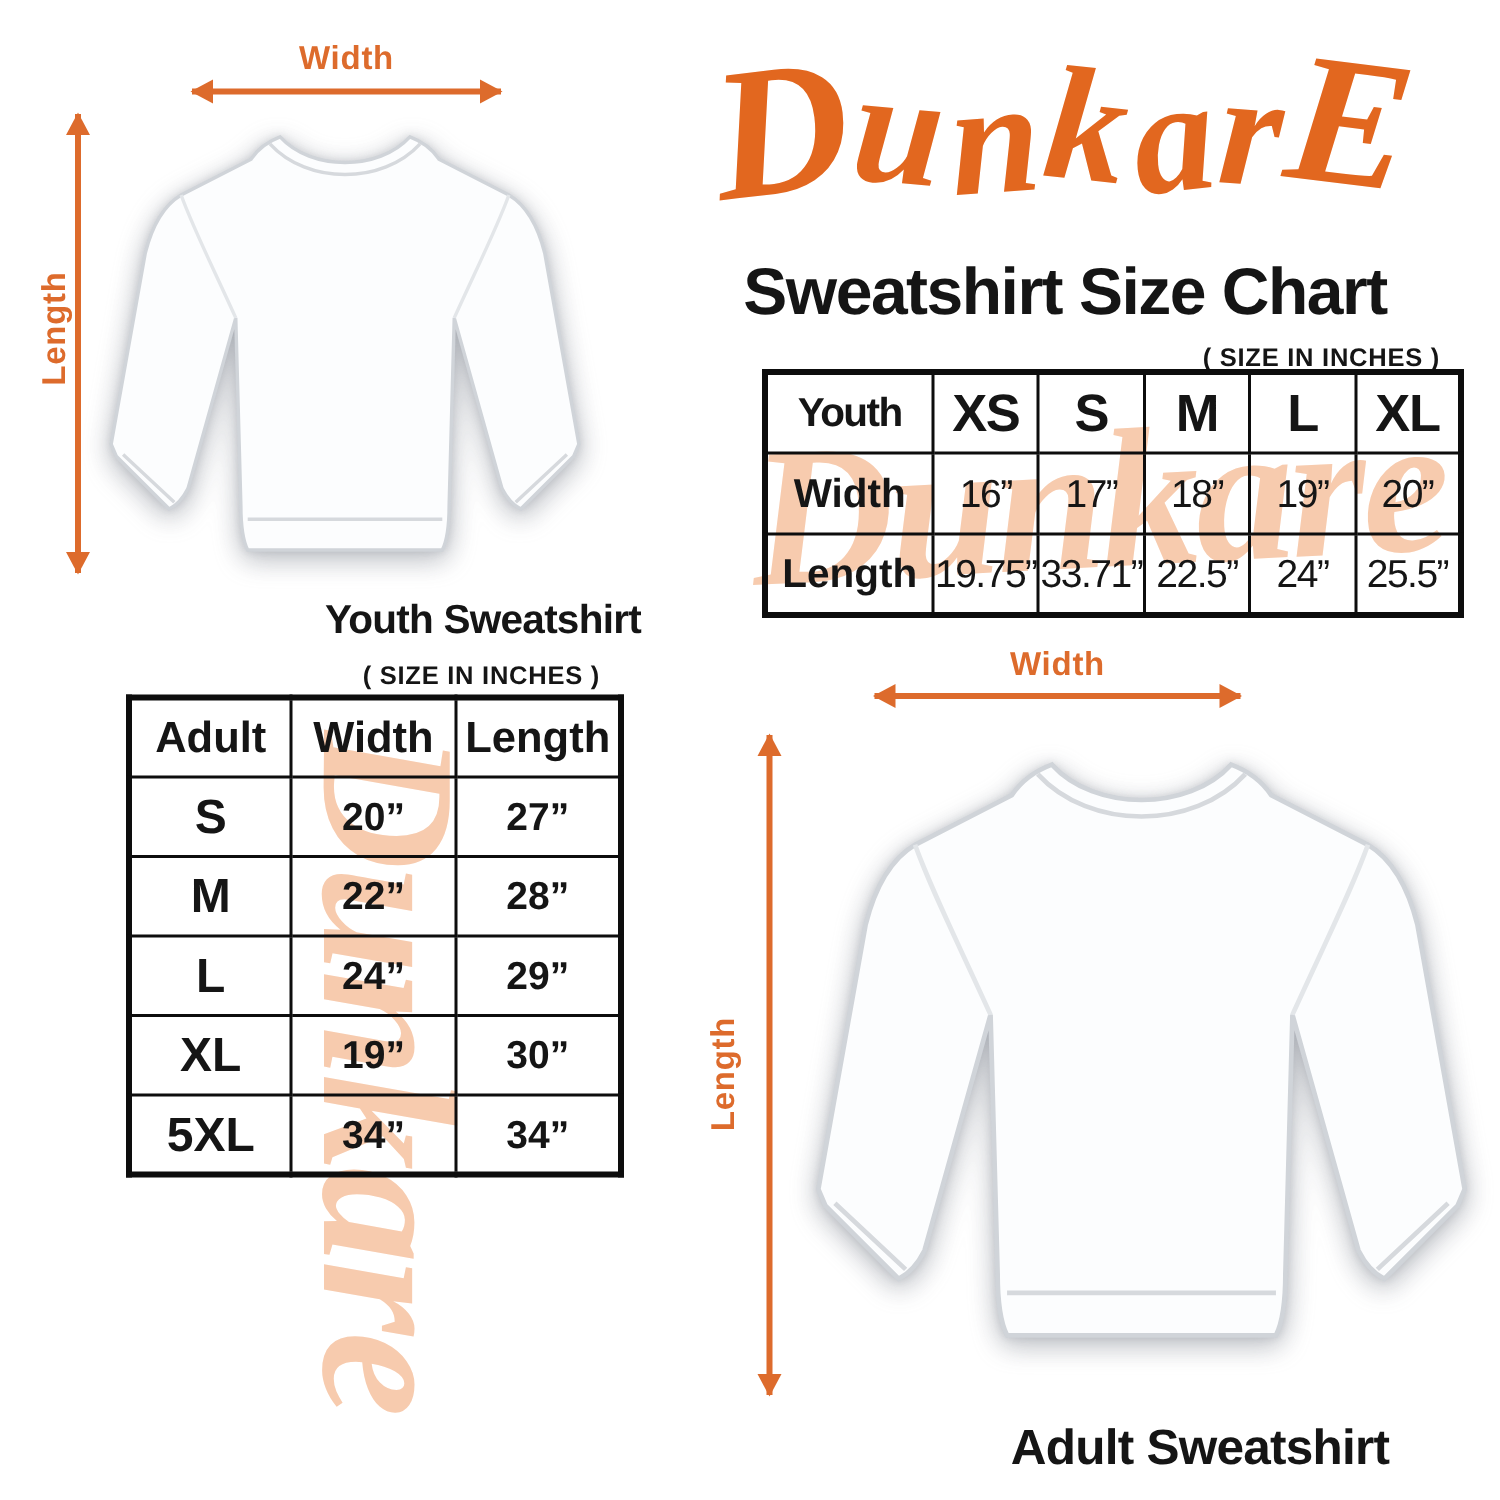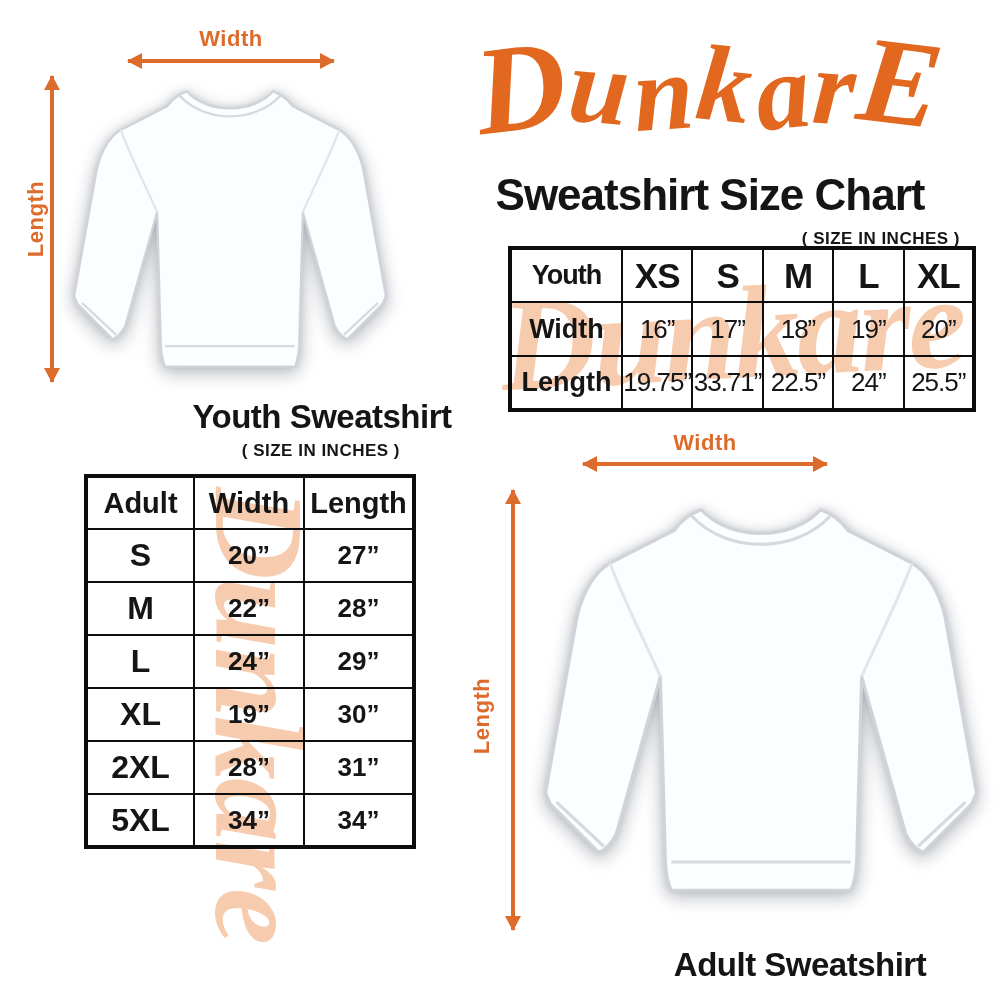--- a/index.html
+++ b/index.html
@@ -85,21 +85,21 @@
   .youth-table-wrap{left:508px;top:246px;z-index:2;}
   .youth-table{width:468px;border:4px solid var(--table-border);}
   .youth-table tr{height:54px;}
   .youth-table .label-col{width:112px;}
   .youth-table thead .label-col{font-size:27px;font-weight:700;}
   .youth-table thead th{font-size:35px;font-weight:800;letter-spacing:-1px;}
   .youth-table tbody th{font-size:27px;font-weight:700;}
   .youth-table tbody td{font-size:26px;font-weight:400;letter-spacing:-1px;}
 
   .adult-note{left:80px;top:441px;width:330px;text-align:right;padding-right:10px;z-index:2;}
-  .adult-table-wrap{left:84px;top:474px;z-index:2;border-radius:21px;}
+  .adult-table-wrap{left:84px;top:463px;z-index:2;border-radius:21px;}
   .adult-table{width:332px;border:4px solid var(--table-border);}
   .adult-table tr{height:53px;}
   .adult-table .label-col{width:108px;}
   .adult-table thead th{font-size:29px;font-weight:700;}
   .adult-table tbody th{font-size:32px;font-weight:800;}
   .adult-table tbody td{font-size:26px;font-weight:700;}
 
   
   .sweatshirt-svg{filter:drop-shadow(0 5px 9px rgba(110,116,128,.42)) drop-shadow(0 0 3px rgba(110,116,128,.25));}
   .dim-label{
@@ -108,21 +108,21 @@
   }
   .dim-label.vertical{transform:rotate(-90deg);}
   .arrow-h{height:4px;background:var(--arrow-orange);}
   .arrow-h::before,.arrow-h::after{content:'';position:absolute;top:-6px;}
   .arrow-h::before{left:-1px;border-top:8px solid transparent;border-bottom:8px solid transparent;border-right:15px solid var(--arrow-orange);}
   .arrow-h::after{right:-1px;border-top:8px solid transparent;border-bottom:8px solid transparent;border-left:15px solid var(--arrow-orange);}
   .arrow-v{width:4px;background:var(--arrow-orange);}
   .arrow-v::before,.arrow-v::after{content:'';position:absolute;left:-6px;}
   .arrow-v::before{top:-1px;border-left:8px solid transparent;border-right:8px solid transparent;border-bottom:15px solid var(--arrow-orange);}
   .arrow-v::after{bottom:-1px;border-left:8px solid transparent;border-right:8px solid transparent;border-top:15px solid var(--arrow-orange);}
-  .figure-caption{font-size:33px;font-weight:700;color:var(--text-black);text-align:center;letter-spacing:-.5px;}
+  .figure-caption{font-size:27px;font-weight:700;color:var(--text-black);text-align:center;letter-spacing:-.5px;}
 </style>
 </head>
 <body>
 
 <div class="abs" style="left:0;top:0;width:430px;height:430px;">
   <svg class="abs sweatshirt-svg" style="left:58px;top:64px;" width="344" height="330" viewBox="0 0 300 290">
     <path d="M112,24 C104,27 99,31 95,37 L54,58 C44,64 37,76 33,92 L13,204 L16,211 L47,242
              C51,240 55,236 58,230 L86,130 L89,240 Q89,258 93,266 L207,266 Q211,258 211,240
              L214,130 L242,230 C245,236 249,240 253,242 L284,211 L287,204 L267,92
              C263,76 256,64 246,58 L205,37 C201,31 196,27 188,24 C170,44 130,44 112,24 Z" fill="#fcfdfe" stroke="#d0d4d9" stroke-width="2"></path>
@@ -204,25 +204,20 @@
           <th class="label-col">L</th>
           <td>24”</td>
           <td>29”</td>
         </tr>
         <tr>
           <th class="label-col">XL</th>
           <td>19”</td>
           <td>30”</td>
         </tr>
         <tr>
-          <th class="label-col">2XL</th>
-          <td>28”</td>
-          <td>31”</td>
-        </tr>
-        <tr>
           <th class="label-col">5XL</th>
           <td>34”</td>
           <td>34”</td>
         </tr>
       </tbody>
   </table>
 </div>
 
 <div class="abs" style="left:430px;top:420px;width:570px;height:580px;">
   <svg class="abs sweatshirt-svg" style="left:95px;top:52px;" width="472" height="456" viewBox="0 0 300 290">

